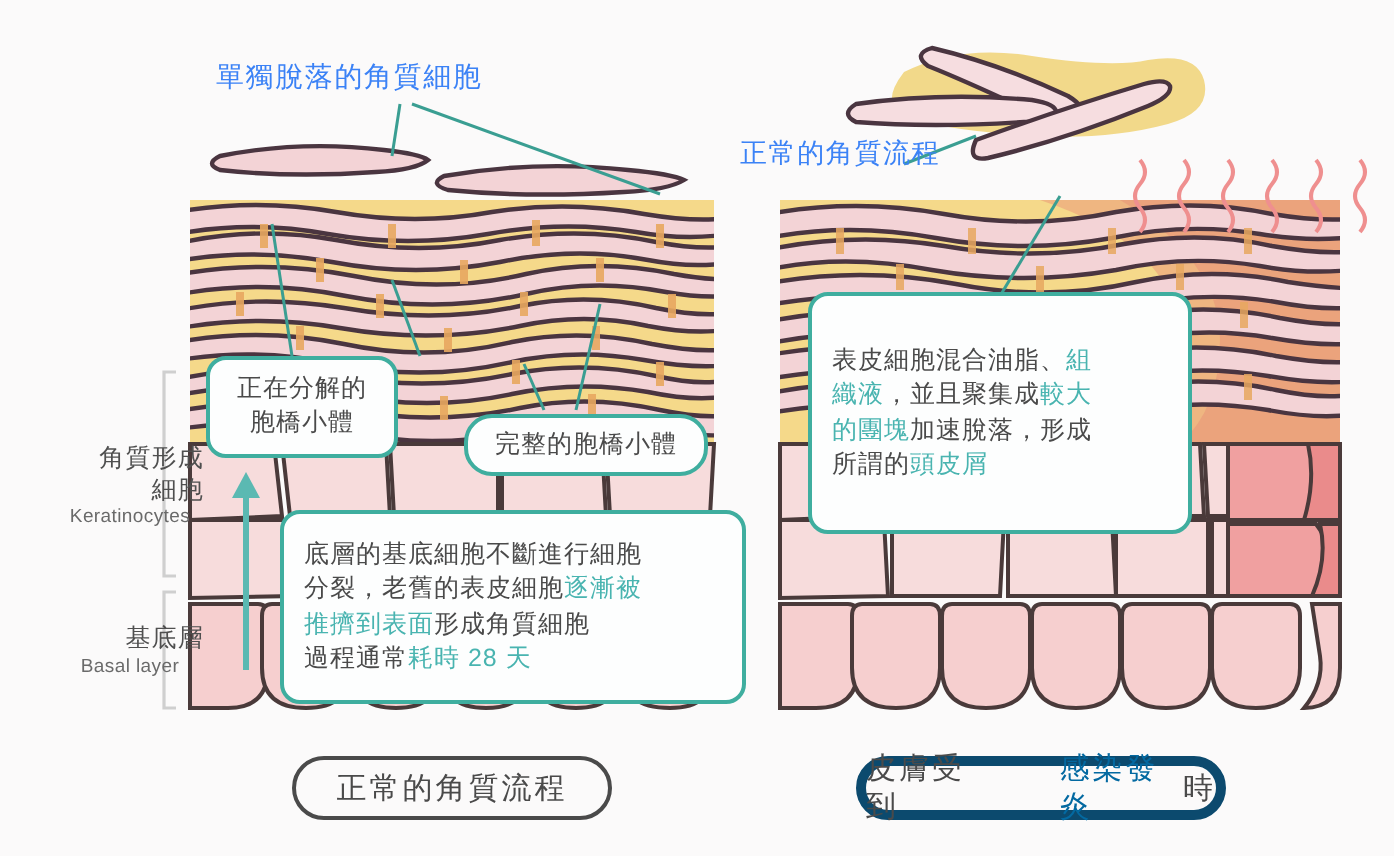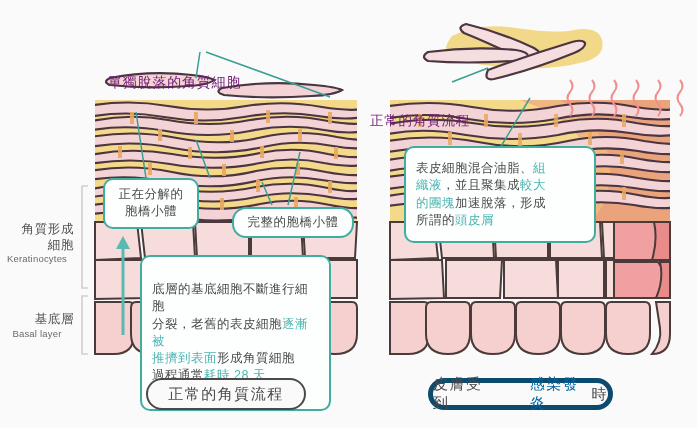--- a/index.html
+++ b/index.html
@@ -21,28 +21,28 @@
     color:#4a4a4a;
     line-height:1.38;
     letter-spacing:.5px;
     box-sizing:border-box;
     z-index:30;
   }
   .hl{color:#49b4b0;}
 
   
   .plainlabel{
-    position:absolute;color:#701a75;
-    letter-spacing:.8px;white-space:nowrap;z-index:30;margin-top:44px;
+    position:absolute;color:#3b82f6;
+    letter-spacing:.8px;white-space:nowrap;z-index:30;
   }
 
   
   .sidelab{
     position:absolute;text-align:right;color:#4f4f4f;
-    line-height:1.25;z-index:30;
+    line-height:1.25;z-index:30;padding-left:28px;
   }
   .sidelab .cn{font-size:12.5px;letter-spacing:.6px;}
   .sidelab .en{font-size:9.5px;color:#6a6a6a;letter-spacing:.2px;text-align:center;}
 
   
   .pill{
     position:absolute;
     border-radius:22px;
     display:flex;align-items:center;justify-content:center;
     font-size:15px;letter-spacing:1.5px;color:#4a4a4a;
@@ -259,34 +259,34 @@
 
   <div class="callout" style="left:103px;top:178px;width:96px;padding:6px 8px;font-size:12.5px;text-align:center;">
     <div>正在分解的</div>
     <div>胞橋小體</div>
   </div>
 
   <div class="callout" style="left:232px;top:207px;width:122px;padding:5px 6px;font-size:12.5px;text-align:center;border-radius:14px;">
     <div>完整的胞橋小體</div>
   </div>
 
-  <div class="callout" style="left:140px;top:255px;width:191px;padding:24px 10px;font-size:12.5px;">
+  <div class="callout" style="left:140px;top:255px;width:233px;padding:12px 10px;font-size:12.5px;">
     <div>底層的基底細胞不斷進行細胞</div>
     <div>
       <span>分裂，老舊的表皮細胞</span><span class="hl">逐漸被</span>
     </div>
     <div>
       <span class="hl">推擠到表面</span><span>形成角質細胞</span>
     </div>
     <div>
       <span>過程通常</span><span class="hl">耗時 28 天</span>
     </div>
   </div>
 
-  <div class="callout" style="left:404px;top:146px;width:192px;padding:12px 10px;font-size:12.5px;">
+  <div class="callout" style="left:404px;top:146px;width:192px;padding:24px 10px;font-size:12.5px;">
     <div>
       <span>表皮細胞混合油脂、</span><span class="hl">組</span>
     </div>
     <div>
       <span class="hl">織液</span><span>，並且聚集成</span><span class="hl">較大</span>
     </div>
     <div>
       <span class="hl">的團塊</span><span>加速脫落，形成</span>
     </div>
     <div>

